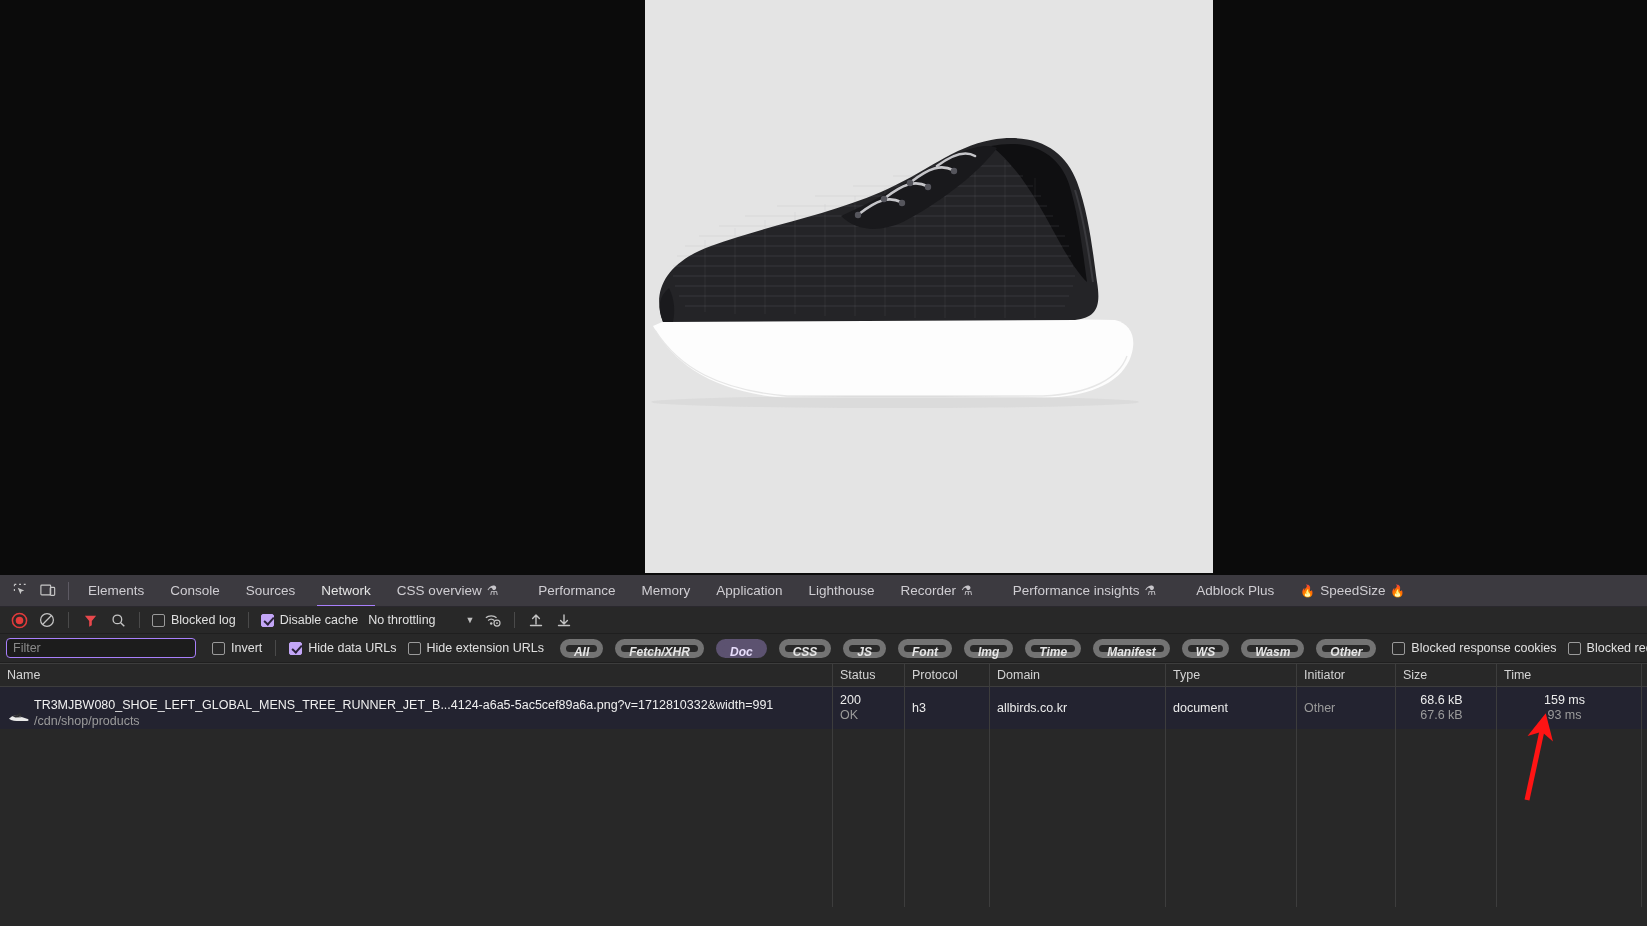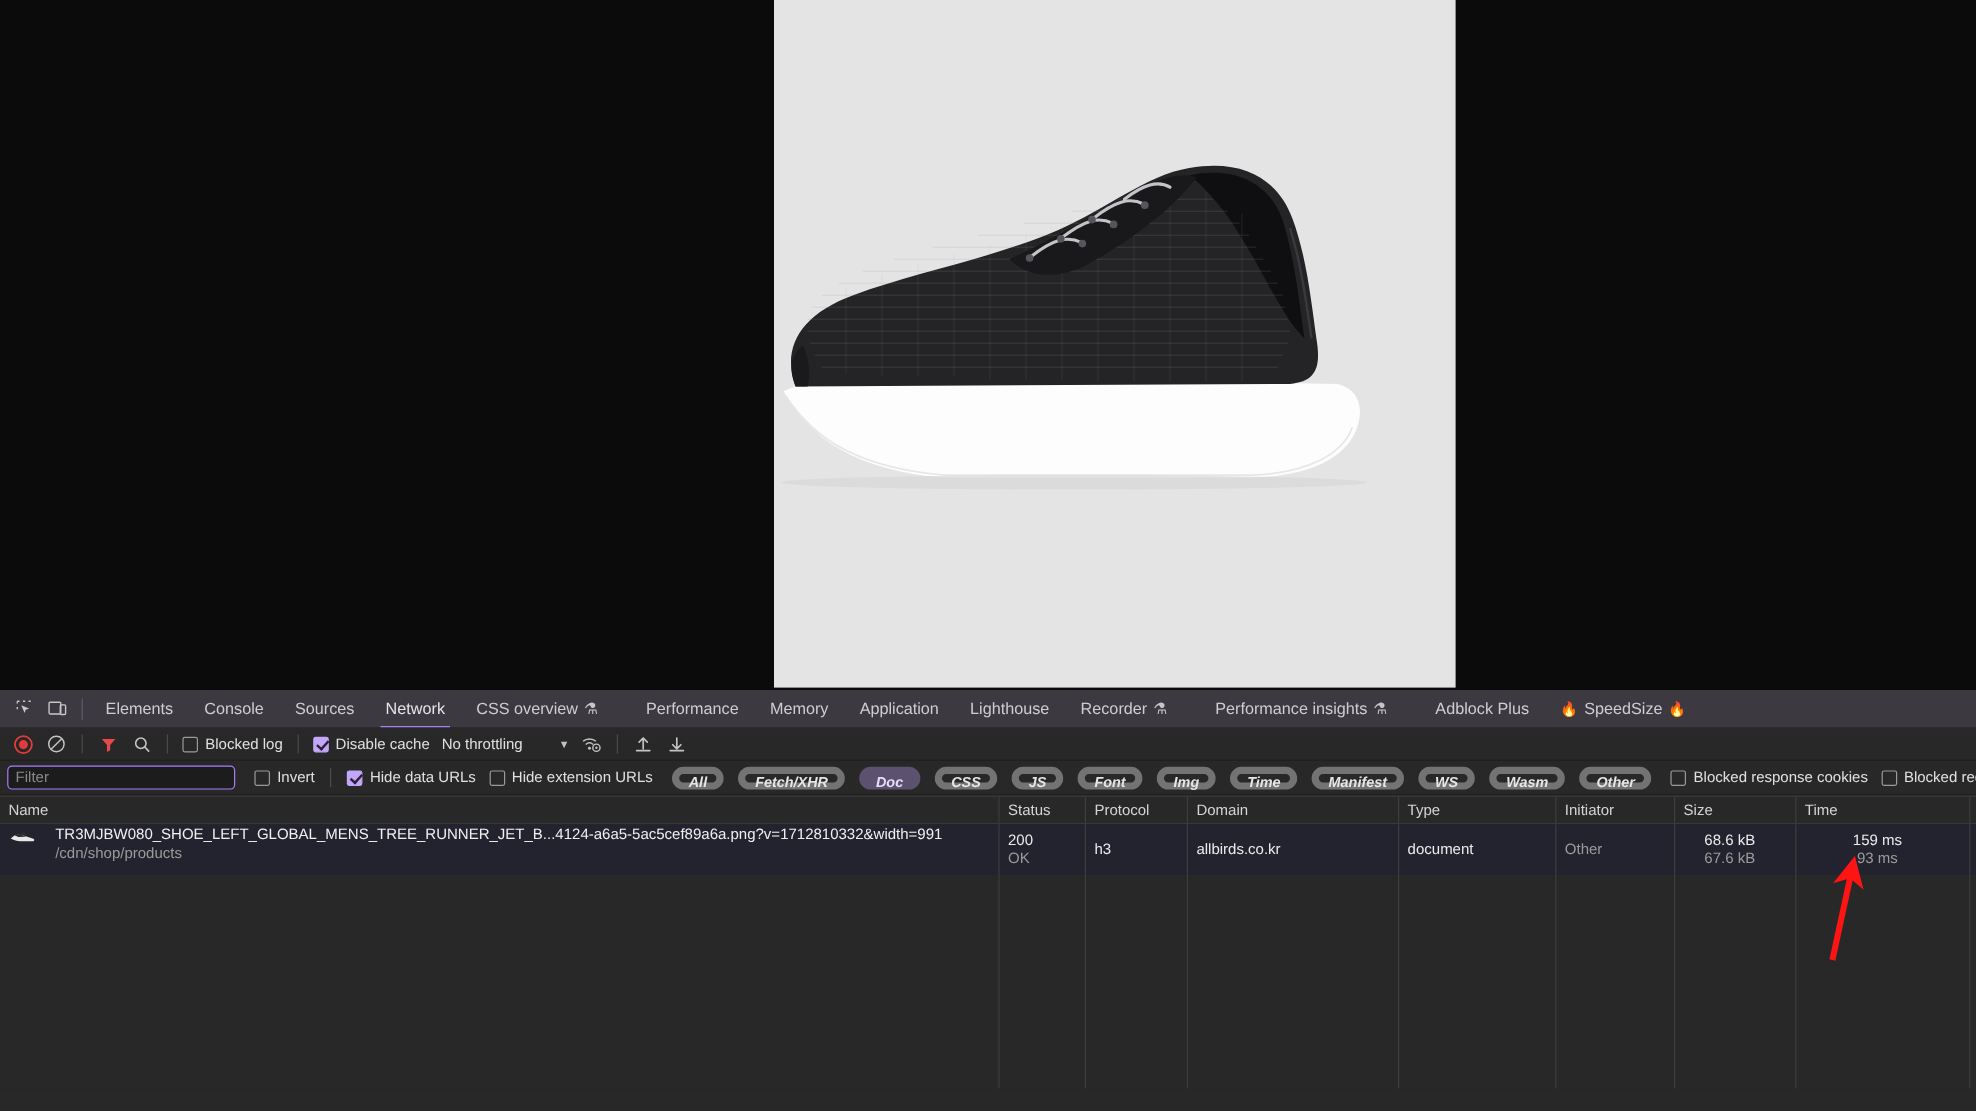--- a/index.html
+++ b/index.html
@@ -199,21 +199,21 @@
     padding-left: 7px;
     overflow: hidden;
     display: flex;
     flex-direction: column;
     justify-content: center;
     line-height: 15px;
   }
   .td.num { align-items: center; padding-right: 9px; padding-left: 0; }
   .sub { color: #9b9b9b; }
   .name-cell {
-    display: flex; align-items: flex-start; gap: 16px;
+    display: flex; align-items: flex-end; gap: 4px;
     padding-left: 8px;
     border-right: 1px solid #3d3d3d;
     overflow: hidden;
   }
   .name-texts { display: flex; flex-direction: column; line-height: 16px; overflow: hidden; }
   .name-main { color: #f0f0f0; white-space: nowrap; }
   .name-sub { color: #9b9b9b; white-space: nowrap; }
   .thumb { width: 22px; height: 22px; flex: 0 0 auto; }
   .filler { background: #282828; height: 178px; display: flex; }
   .filler-col { border-right: 1px solid #3d3d3d; height: 100%; }

